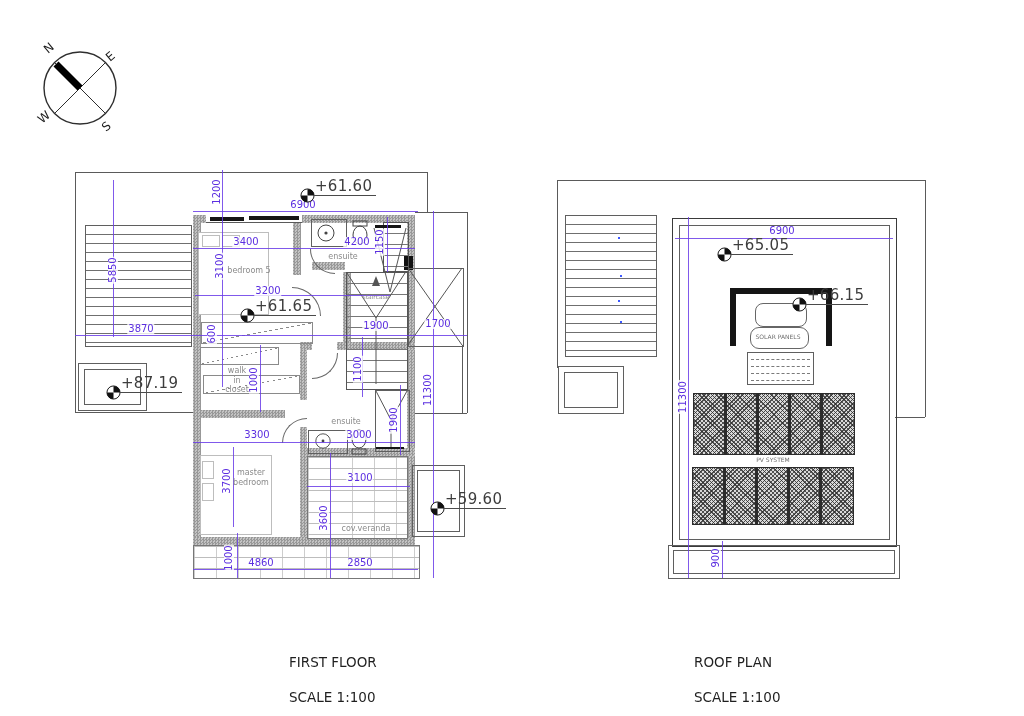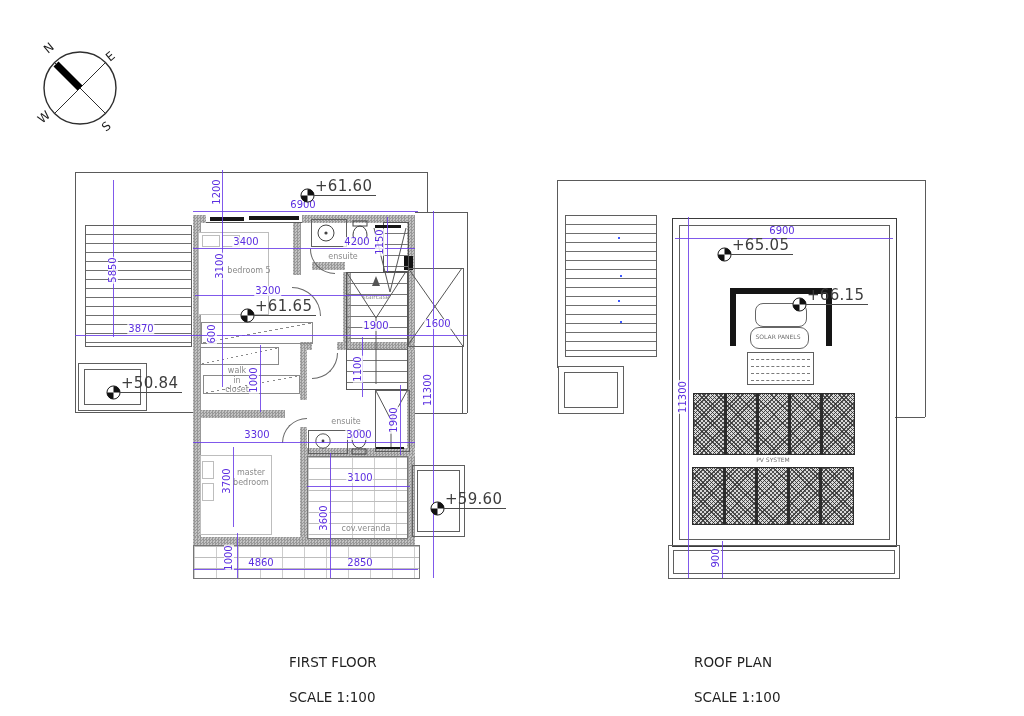--- a/index.html
+++ b/index.html
@@ -200,21 +200,21 @@
     <div class="dim v" style="left:157px;top:27px">1200</div>
     <div class="dim" style="left:243px;top:40px">6900</div>
     <div class="dim" style="left:186px;top:77px">3400</div>
     <div class="dim" style="left:297px;top:77px">4200</div>
     <div class="dim v" style="left:320px;top:77px">1150</div>
     <div class="dim v" style="left:160px;top:101px">3100</div>
     <div class="dim v" style="left:53px;top:105px">5850</div>
     <div class="dim" style="left:208px;top:126px">3200</div>
     <div class="dim" style="left:81px;top:164px">3870</div>
     <div class="dim" style="left:316px;top:161px">1900</div>
-    <div class="dim" style="left:378px;top:159px">1600</div>
+    <div class="dim" style="left:378px;top:159px">1700</div>
     <div class="dim v" style="left:152px;top:169px">600</div>
     <div class="dim v" style="left:298px;top:204px">1100</div>
     <div class="dim v" style="left:194px;top:215px">1000</div>
     <div class="dim v" style="left:368px;top:225px">11300</div>
     <div class="dim v" style="left:334px;top:255px">1900</div>
     <div class="dim" style="left:197px;top:270px">3300</div>
     <div class="dim" style="left:299px;top:270px">3000</div>
     <div class="dim v" style="left:167px;top:316px">3700</div>
     <div class="dim" style="left:300px;top:313px">3100</div>
     <div class="dim v" style="left:264px;top:353px">3600</div>
@@ -248,21 +248,21 @@
           <path d="M8 8 L8 15 A7 7 0 0 1 1 8 Z" fill="#111"></path>
       </svg>
       <span class="lvl-txt">+61.65</span>
     </div>
     <div class="level" style="left:46px;top:210px">
       <svg class="lvl-sym" width="15" height="15" viewBox="0 0 16 16">
         <circle cx="8" cy="8" r="7" fill="#fff" stroke="#111"></circle>
         <path d="M8 8 L8 1 A7 7 0 0 1 15 8 Z" fill="#111"></path>
           <path d="M8 8 L8 15 A7 7 0 0 1 1 8 Z" fill="#111"></path>
       </svg>
-      <span class="lvl-txt">+50.84</span>
+      <span class="lvl-txt">+87.19</span>
     </div>
     <div class="level" style="left:370px;top:326px">
       <svg class="lvl-sym" width="15" height="15" viewBox="0 0 16 16">
         <circle cx="8" cy="8" r="7" fill="#fff" stroke="#111"></circle>
         <path d="M8 8 L8 1 A7 7 0 0 1 15 8 Z" fill="#111"></path>
           <path d="M8 8 L8 15 A7 7 0 0 1 1 8 Z" fill="#111"></path>
       </svg>
       <span class="lvl-txt">+59.60</span>
     </div>
   </div>

